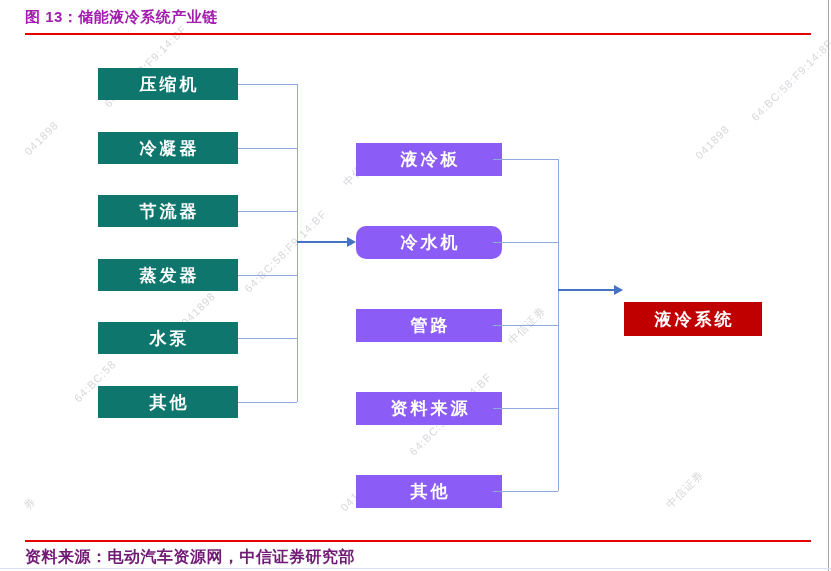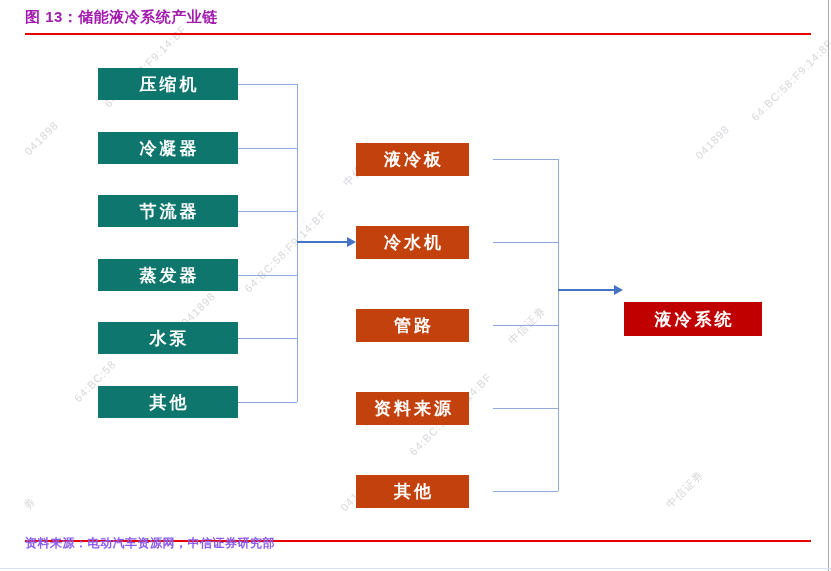--- a/index.html
+++ b/index.html
@@ -8,30 +8,30 @@
     font-family:"Liberation Sans",sans-serif;
   }
   .title{
     position:absolute;left:25px;top:8px;font-size:15px;font-weight:bold;color:#a21caf;
     letter-spacing:0.5px;white-space:nowrap;
   }
   .rule{position:absolute;left:25px;width:786px;height:2px;background:#e60000;}
   .rule-top{top:33px;}
   .rule-bottom{top:540px;}
   .source{
-    position:absolute;left:25px;top:535px;font-size:12px;font-weight:bold;color:#8b5cf6;
+    position:absolute;left:25px;top:547px;font-size:16px;font-weight:bold;color:#701a75;
     white-space:nowrap;letter-spacing:0.5px;
   }
   .node{
     position:absolute;display:flex;align-items:center;justify-content:center;
     color:#ffffff;font-weight:bold;font-size:17px;letter-spacing:3px;text-indent:3px;
     white-space:nowrap;
   }
   .node-gray{width:140px;height:32px;background:#0f766e;}
-  .node-pink{width:113px;height:33px;background:#c2410c;}
+  .node-pink{width:146px;height:33px;background:#8b5cf6;}
   .node-darkred{width:138px;height:34px;background:#c00000;}
   .hline,.vline{position:absolute;background:#8ea9db;}
   .hline{height:1px;}
   .vline{width:1px;}
   .arrow-shaft{position:absolute;height:2px;background:#4472c4;}
   .arrow-head{
     position:absolute;width:0;height:0;
     border-top:5.5px solid transparent;border-bottom:5.5px solid transparent;
     border-left:9px solid #4472c4;
   }
@@ -78,21 +78,21 @@
     <div class="hline" style="left:238px;top:211px;width:59px;"></div>
     <div class="hline" style="left:238px;top:275px;width:59px;"></div>
     <div class="hline" style="left:238px;top:338px;width:59px;"></div>
     <div class="hline" style="left:238px;top:402px;width:59px;"></div>
     <div class="vline" style="left:297px;top:84px;height:318px;"></div>
 
     <div class="arrow-shaft" style="left:297px;top:241px;width:51px;"></div>
     <div class="arrow-head" style="left:347px;top:236.5px;"></div>
 
     <div class="node node-pink" style="left:356px;top:143px;">液冷板</div>
-    <div class="node node-pink" style="left:356px;top:226px;">冷水机</div>
+    <div class="node node-pink" style="left:356px;top:226px;border-radius:10px;">冷水机</div>
     <div class="node node-pink" style="left:356px;top:309px;">管路</div>
     <div class="node node-pink" style="left:356px;top:392px;">资料来源</div>
     <div class="node node-pink" style="left:356px;top:475px;">其他</div>
 
     <div class="hline" style="left:493px;top:159px;width:65px;"></div>
     <div class="hline" style="left:493px;top:242px;width:65px;"></div>
     <div class="hline" style="left:493px;top:325px;width:65px;"></div>
     <div class="hline" style="left:493px;top:408px;width:65px;"></div>
     <div class="hline" style="left:493px;top:491px;width:65px;"></div>
     <div class="vline" style="left:558px;top:159px;height:332px;"></div>

